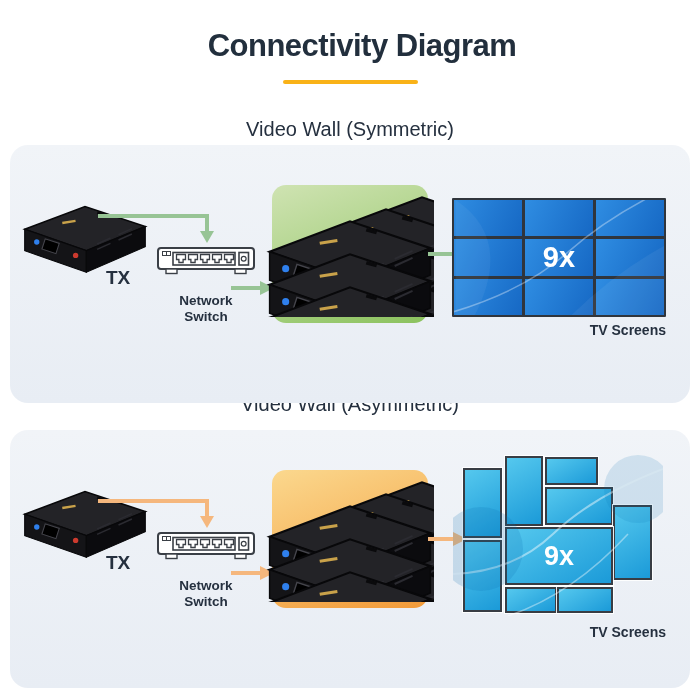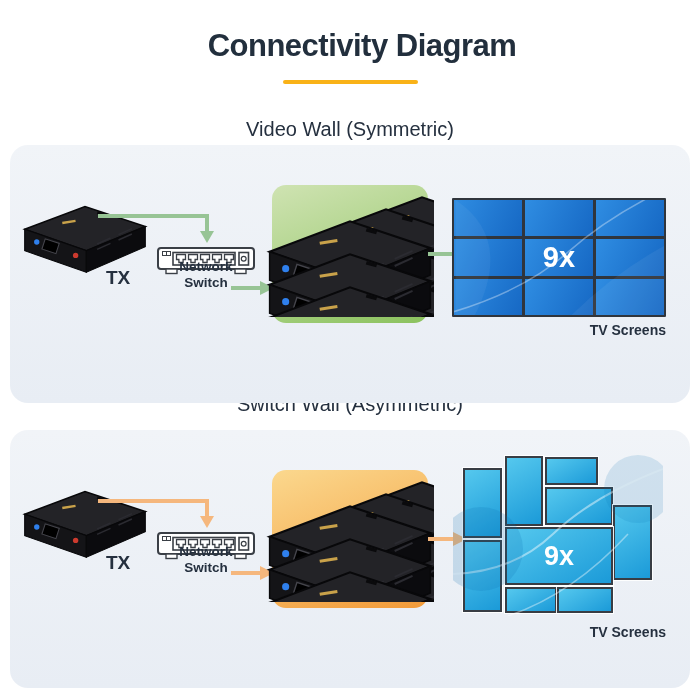--- a/index.html
+++ b/index.html
@@ -22,21 +22,21 @@
   .heading-asym{top:393px;}
   
   .panel{
     left:10px;width:680px;height:258px;border-radius:18px;
     background:linear-gradient(180deg,#f1f4f8 0%,#e8edf4 100%);
   }
   .panel.sym{top:145px; --arrow:#97c495; --box-top:#cfe3b2; --box-bottom:#8bc25e;}
   .panel.asym{top:430px; --arrow:#f5b77d; --box-top:#fbd88e; --box-bottom:#f29a38;}
   
   .tx-label{left:96px;top:122px;font-size:19px;font-weight:bold;color:#25303f;}
-  .switch-label{left:140px;top:114px;width:112px;text-align:center;
+  .switch-label{left:140px;top:148px;width:112px;text-align:center;
     font-size:13.5px;line-height:15.5px;font-weight:bold;color:#25303f;}
   .tv-screens-label{left:442px;top:177px;width:214px;text-align:right;
     font-size:14px;font-weight:bold;color:#25303f;}
   .panel.asym .tv-screens-label{top:194px;}
   
   .arrow{color:var(--arrow);}
   .arrow path{stroke:currentColor;stroke-width:4;fill:none;}
   .arrow polygon{fill:currentColor;}
   .arrow-elbow{left:86px;top:62px;}
   .arrow-sw-rx{left:220px;top:134px;}
@@ -130,21 +130,21 @@
       <use href="#dev" x="0" y="24"></use>
         <use href="#dev" x="0" y="57"></use>
         <use href="#dev" x="0" y="90"></use>
     </symbol>
   </defs>
 </svg>
 
 <div class="abs page-title">Connectivity Diagram</div>
 <div class="abs title-underline"></div>
 <div class="abs section-heading heading-sym">Video Wall (Symmetric)</div>
-<div class="abs section-heading heading-asym">Switch Wall (Asymmetric)</div>
+<div class="abs section-heading heading-asym">Video Wall (Asymmetric)</div>
 
 <div class="abs panel sym">
 
   <svg class="abs tx-svg" width="126" height="78" viewBox="0 0 94 58">
       <use href="#dev"></use>
     </svg>
   <div class="abs tx-label">TX</div>
 
   <svg class="abs arrow arrow-elbow" width="122" height="42" viewBox="0 0 122 42">
     <path d="M2,9 H111 V24"></path>

